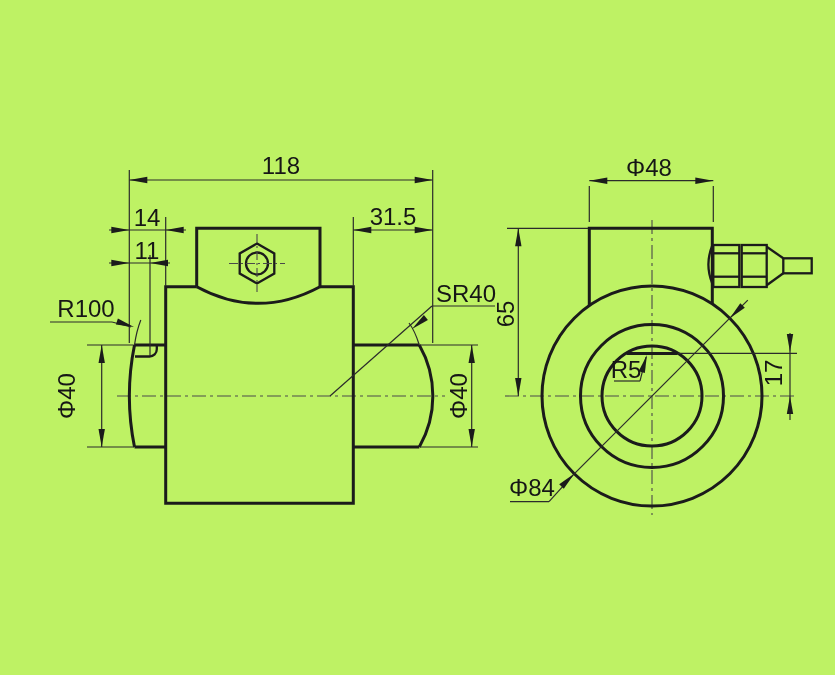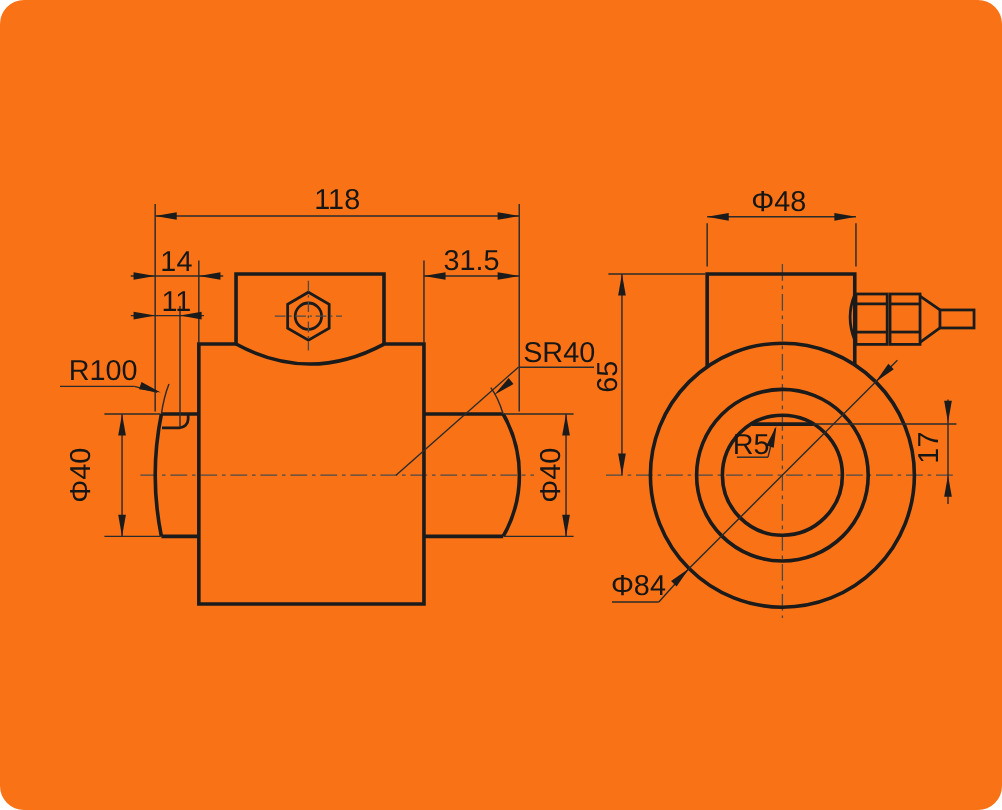--- a/index.html
+++ b/index.html
@@ -1,16 +1,16 @@
 <!DOCTYPE html>
 <html><head>
 <meta charset="utf-8">
 <style>
   html,body{margin:0;padding:0;background:#ffffff;}
-  .stage{width:835px;height:675px;background:#f97316;position:relative;overflow:hidden;border-radius:20px;}
+  .stage{width:835px;height:675px;background:#bef264;position:relative;overflow:hidden;}
   svg{display:block;}
   .obj{stroke:#1b1b1b;stroke-width:3;fill:none;stroke-linejoin:miter;stroke-linecap:butt;}
   .med{stroke:#1b1b1b;stroke-width:2.3;fill:none;}
   .thin{stroke:#2b2b2b;stroke-width:1.2;fill:none;}
   .cl{stroke:#4a4a4a;stroke-width:1.1;fill:none;stroke-dasharray:14 4 3 4;}
   .clh{stroke:#4a4a4a;stroke-width:1.1;fill:none;stroke-dasharray:9 3 2 3;}
   .arr{fill:#1b1b1b;stroke:none;}
   .dimtxt{font-family:"Liberation Sans",sans-serif;font-size:24px;fill:#161616;}
 </style>
 </head>

